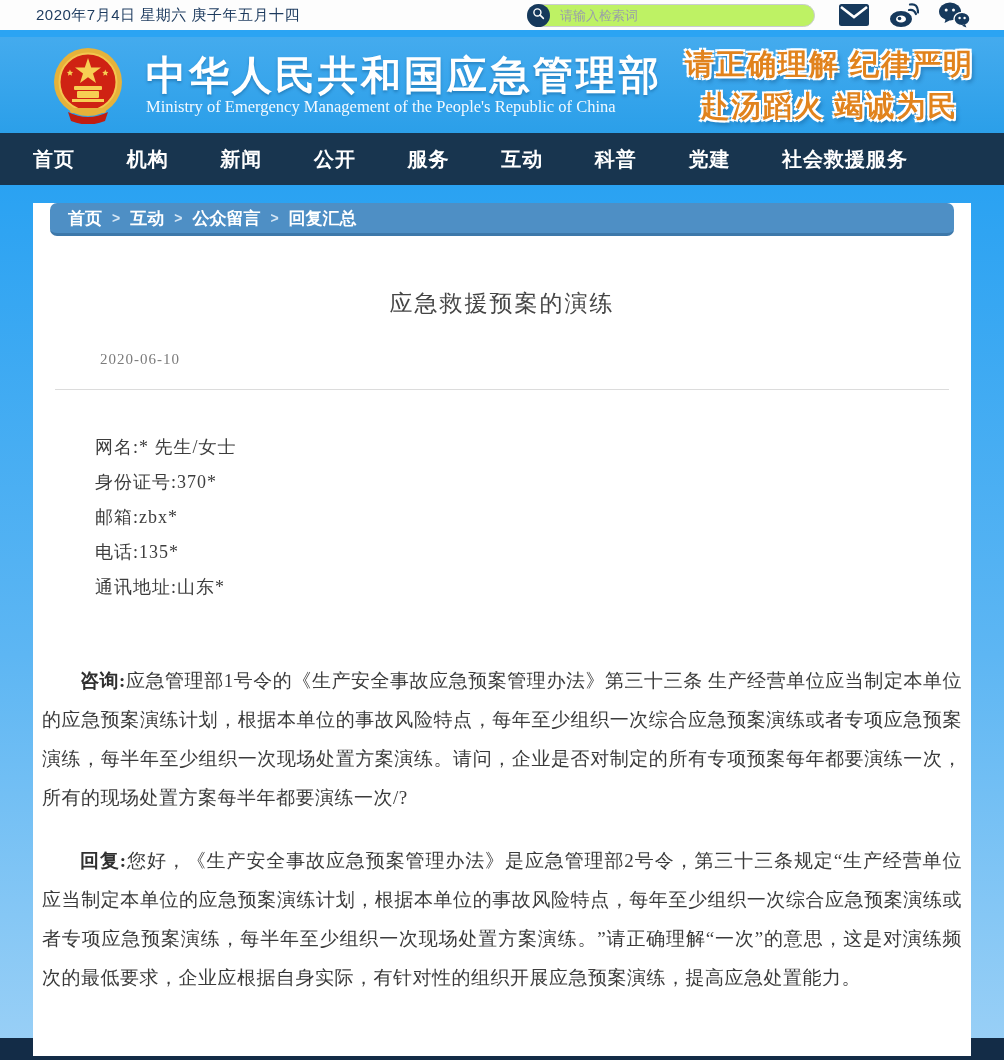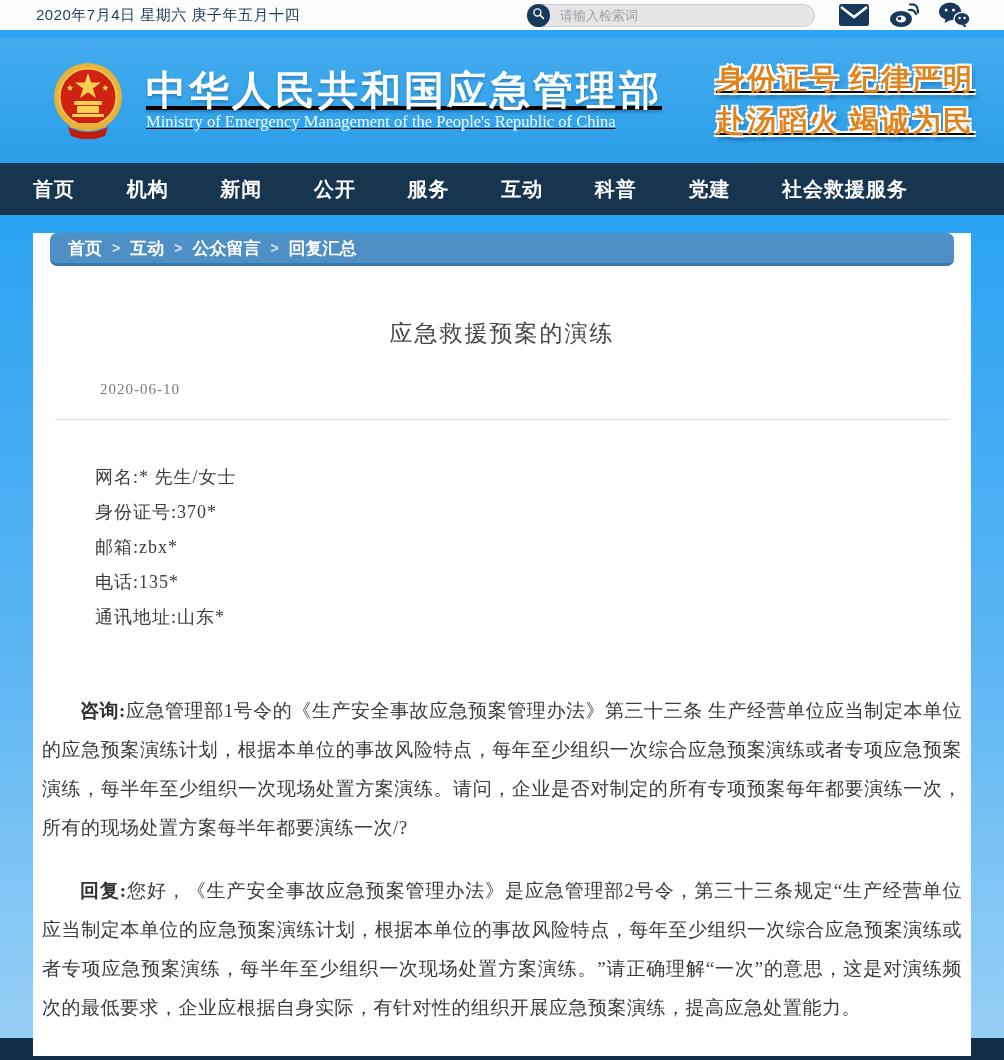--- a/index.html
+++ b/index.html
@@ -4,35 +4,35 @@
 <style>
   * { margin:0; padding:0; box-sizing:border-box; }
   html,body { width:1004px; height:1060px; overflow:hidden; }
   body { font-family:"Liberation Sans","DejaVu Sans",sans-serif; }
   .page { width:1004px; height:1060px; display:flex; flex-direction:column; background:#fff; }
 
   
   .topbar { height:30px; background:#fdfdfd; display:flex; align-items:center; padding:0 34px 0 36px; }
   .topbar-date { font-size:15px; color:#1c3a5e; letter-spacing:.5px; }
   .searchwrap { margin-left:auto; margin-right:24px; width:288px; height:23px; border:1px solid #c9ccd2;
-    border-radius:12px; background:#e5e5e5; display:flex; align-items:center; position:relative;justify-content:center; }
+    border-radius:12px; background:#bef264; display:flex; align-items:center; position:relative;justify-content:center; }
   .search-btn { width:23px; height:23px; border-radius:50%; background:#16395c; border:none;
     display:flex; align-items:center; justify-content:center; margin-left:-1px; cursor:pointer; flex:0 0 auto; }
   .searchwrap input { border:none; outline:none; background:transparent; font-size:13px; color:#444;
     padding:0 10px; width:100%; font-family:inherit; }
   .searchwrap input::placeholder { color:#9aa0a8; }
   .social { display:flex; align-items:center; gap:20px; }
   .social svg { display:block; }
 
   
   .accent-strip { height:7px; background:#2ba4f3; }
 
   
-  .masthead { height:126px; background:linear-gradient(180deg,#44abee 0%,#2b9fe9 100%);
-    display:flex; align-items:center; padding:0 30px 0 52px;text-decoration:underline; }
+  .masthead { height:96px; background:linear-gradient(180deg,#44abee 0%,#2b9fe9 100%);
+    display:flex; align-items:center; padding:0 30px 0 52px; }
   .emblem { width:72px; height:78px; flex:0 0 auto; cursor:pointer; }
   .mast-titles { margin-left:22px; }
   .mast-title { color:#fff; font-size:40px; font-weight:bold; letter-spacing:3px;
     text-shadow:0 2px 3px rgba(0,60,110,.35); line-height:1.1; }
   .mast-sub { color:#f2f9ff; font-size:16.5px; font-family:"Liberation Serif","DejaVu Serif",serif; }
   .slogan { margin-left:auto; text-align:center; font-weight:bold; font-size:29px; letter-spacing:2px;
     color:#e1831d; line-height:42px; white-space:nowrap;
     text-shadow:-2px -2px 0 #fff, 2px -2px 0 #fff, -2px 2px 0 #fff, 2px 2px 0 #fff, 3px 4px 4px rgba(0,50,100,.45); }
 
   
@@ -134,21 +134,21 @@
         <rect x="20" y="53" width="32" height="3" fill="#f7cf53"></rect>
         <path d="M16 66 q20 10 40 0 l-3 9 q-17 7 -34 0 z" fill="#c01d10"></path>
         <rect x="18" y="62" width="36" height="5" rx="2" fill="#e6b23a"></rect>
       </svg>
     </div>
     <div class="mast-titles">
       <div class="mast-title">中华人民共和国应急管理部</div>
       <div class="mast-sub">Ministry of Emergency Management of the People's Republic of China</div>
     </div>
     <div class="slogan">
-      <div>身份证号 纪律严明</div>
+      <div>请正确理解 纪律严明</div>
       <div>赴汤蹈火 竭诚为民</div>
     </div>
   </div>
 
   <div class="nav">
     <div class="nav-inner">
       <span class="nav-item">首页</span>
       <span class="nav-item">机构</span>
       <span class="nav-item">新闻</span>
       <span class="nav-item">公开</span>

